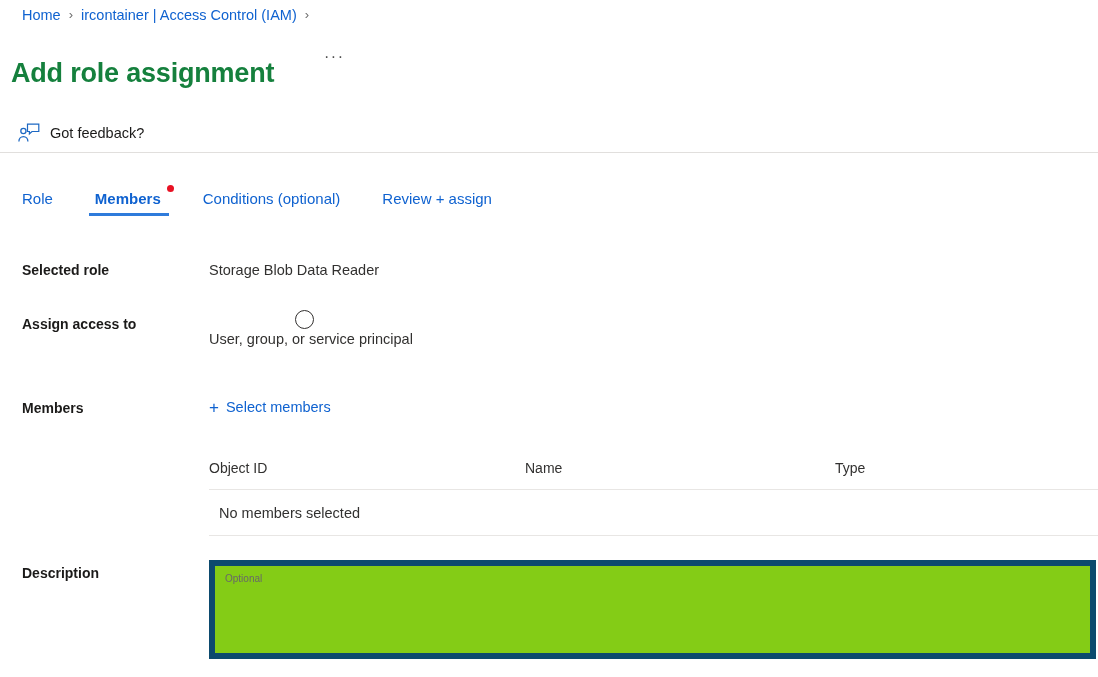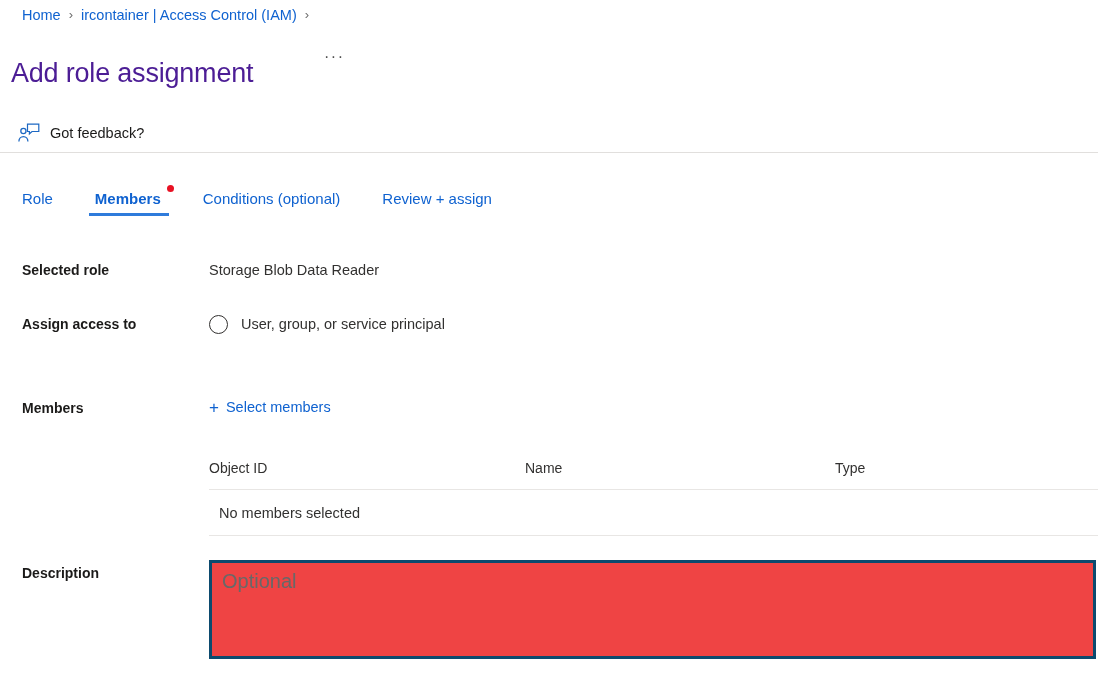--- a/index.html
+++ b/index.html
@@ -36,23 +36,23 @@
     font-size: 13px;
     font-weight: 400;
   }
 
   
   .page-title {
     position: absolute;
     left: 11px;
     top: 36px;
     font-size: 27px;
-    font-weight: 400;
+    font-weight: 700;
     letter-spacing: -0.2px;
-    color: #4c1d95;
+    color: #15803d;
     line-height: 38px;
   }
   .title-ellipsis {
     position: absolute;
     left: 324px;
     top: 47px;
     font-size: 16px;
     color: #4f4f4f;
     letter-spacing: 1.5px;
     line-height: 20px;
@@ -161,20 +161,21 @@
   }
 
   
   .radio-group { position: absolute; left: 209px; top: 310px; }
   .radio-row {
     display: flex;
     align-items: center;
     height: 28px;
     cursor: pointer;
     margin-bottom: 3px;
+    flex-direction: column;
   }
   .radio {
     width: 19px;
     height: 19px;
     border-radius: 50%;
     border: 1.6px solid #32302f;
     background: #fff;
     margin-right: 13px;
     flex: none;
     position: relative;
@@ -257,25 +258,25 @@
     line-height: 20px;
   }
 
   
   .desc-box {
     position: absolute;
     left: 209px;
     top: 560px;
     width: 887px;
     height: 99px;
-    border: 3px solid #0c4a6e;
-    background: #ef4444;
+    border: 6px solid #0c4a6e;
+    background: #84cc16;
     padding: 7px 10px;
     font-family: "Liberation Sans", sans-serif;
-    font-size: 20px;
+    font-size: 10px;
     color: #323130;
     resize: none;
     outline: none;
   }
   .desc-box::placeholder { color: #686868; }
 </style>
 </head>
 <body>
 
 <div class="breadcrumb">

